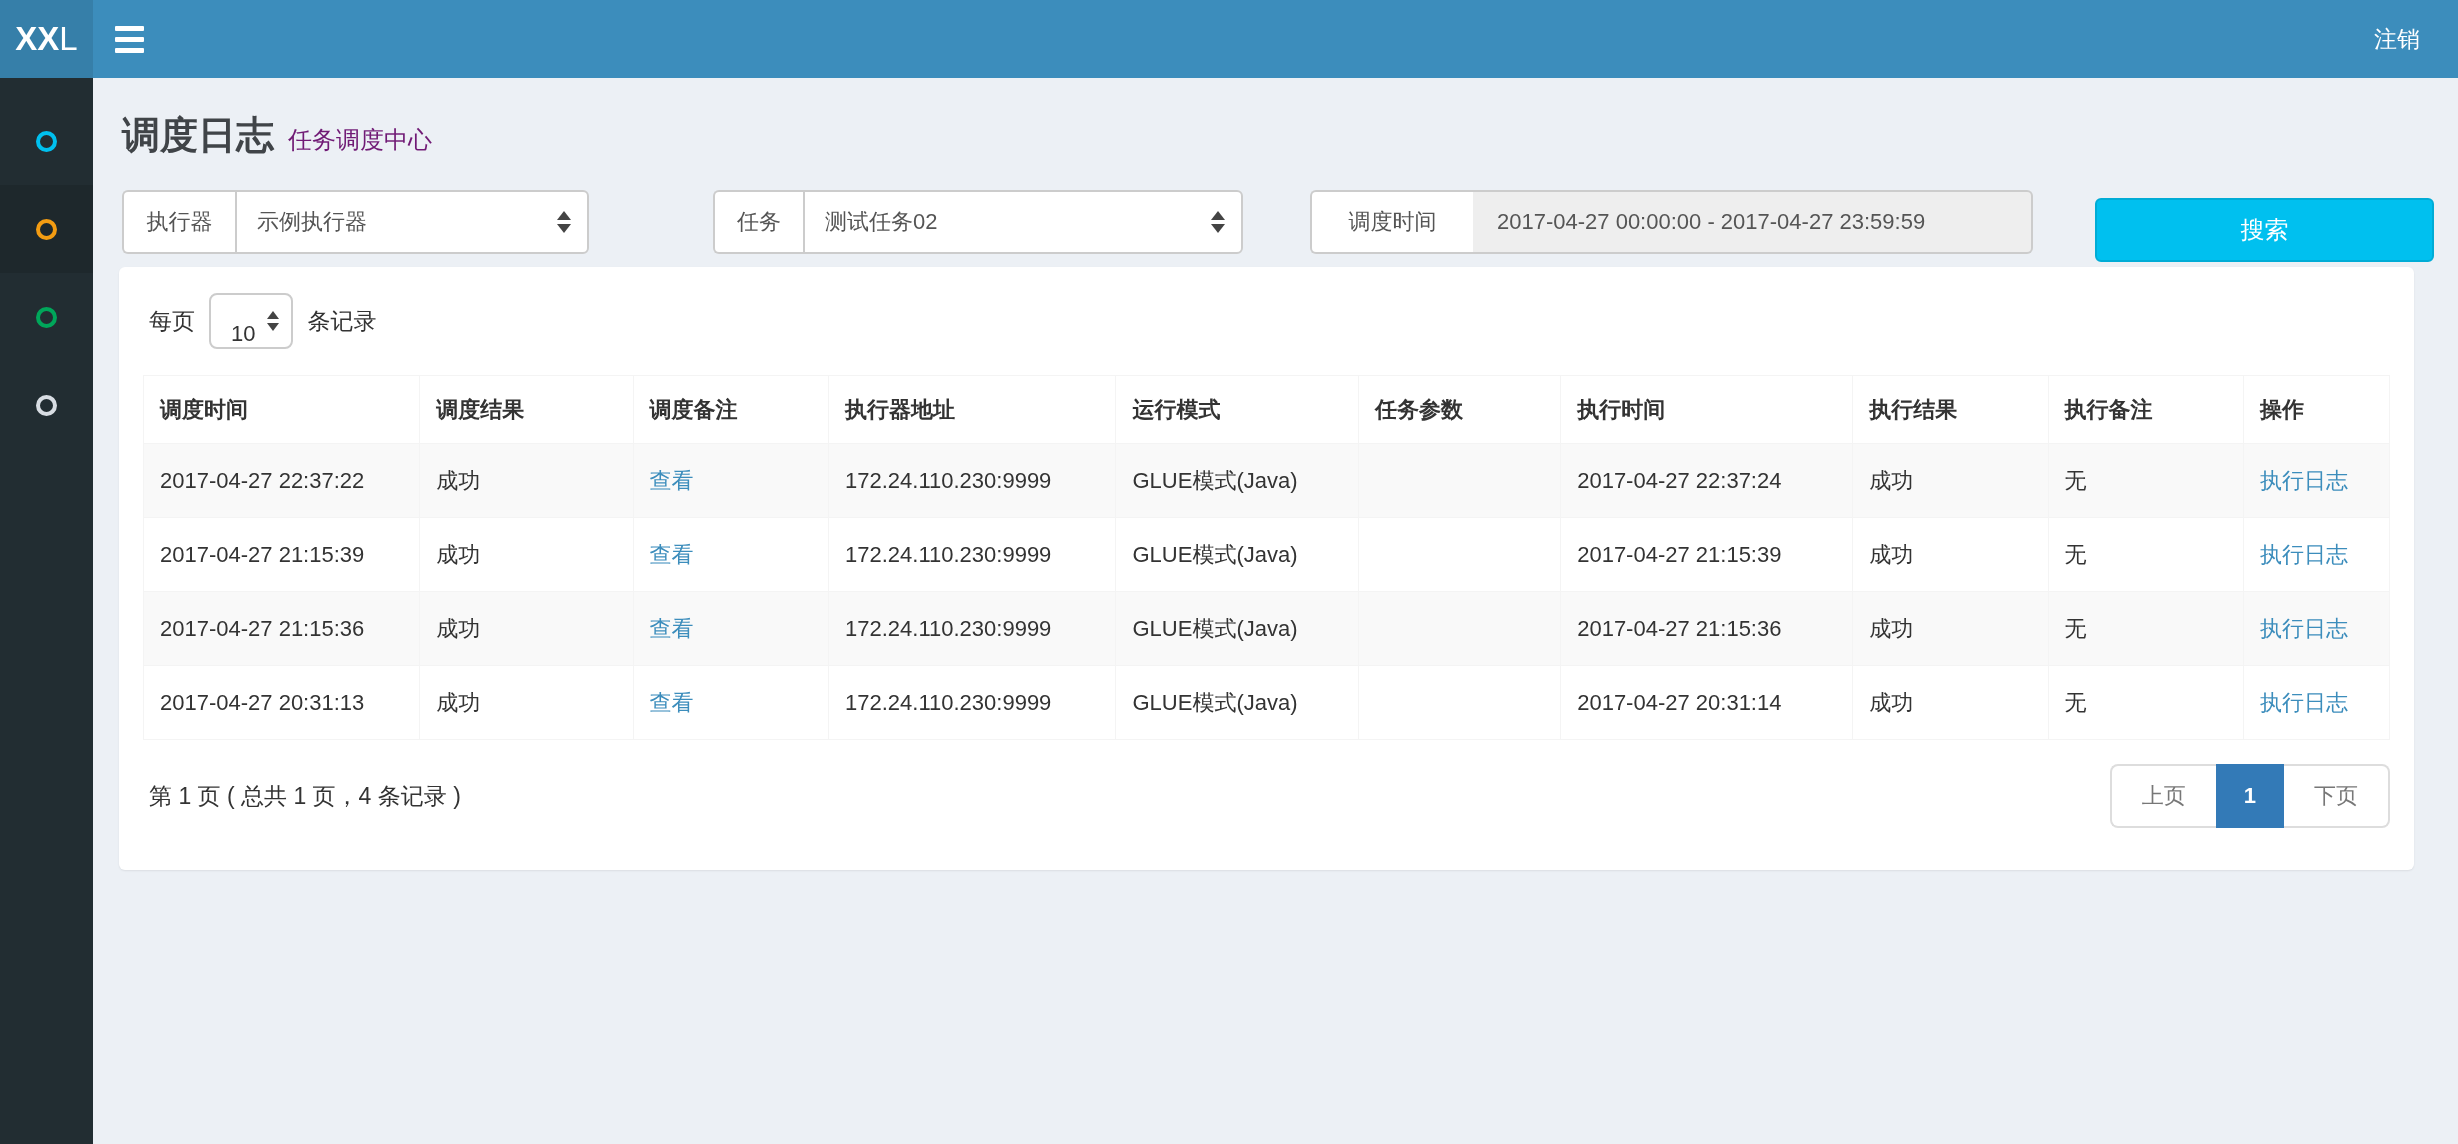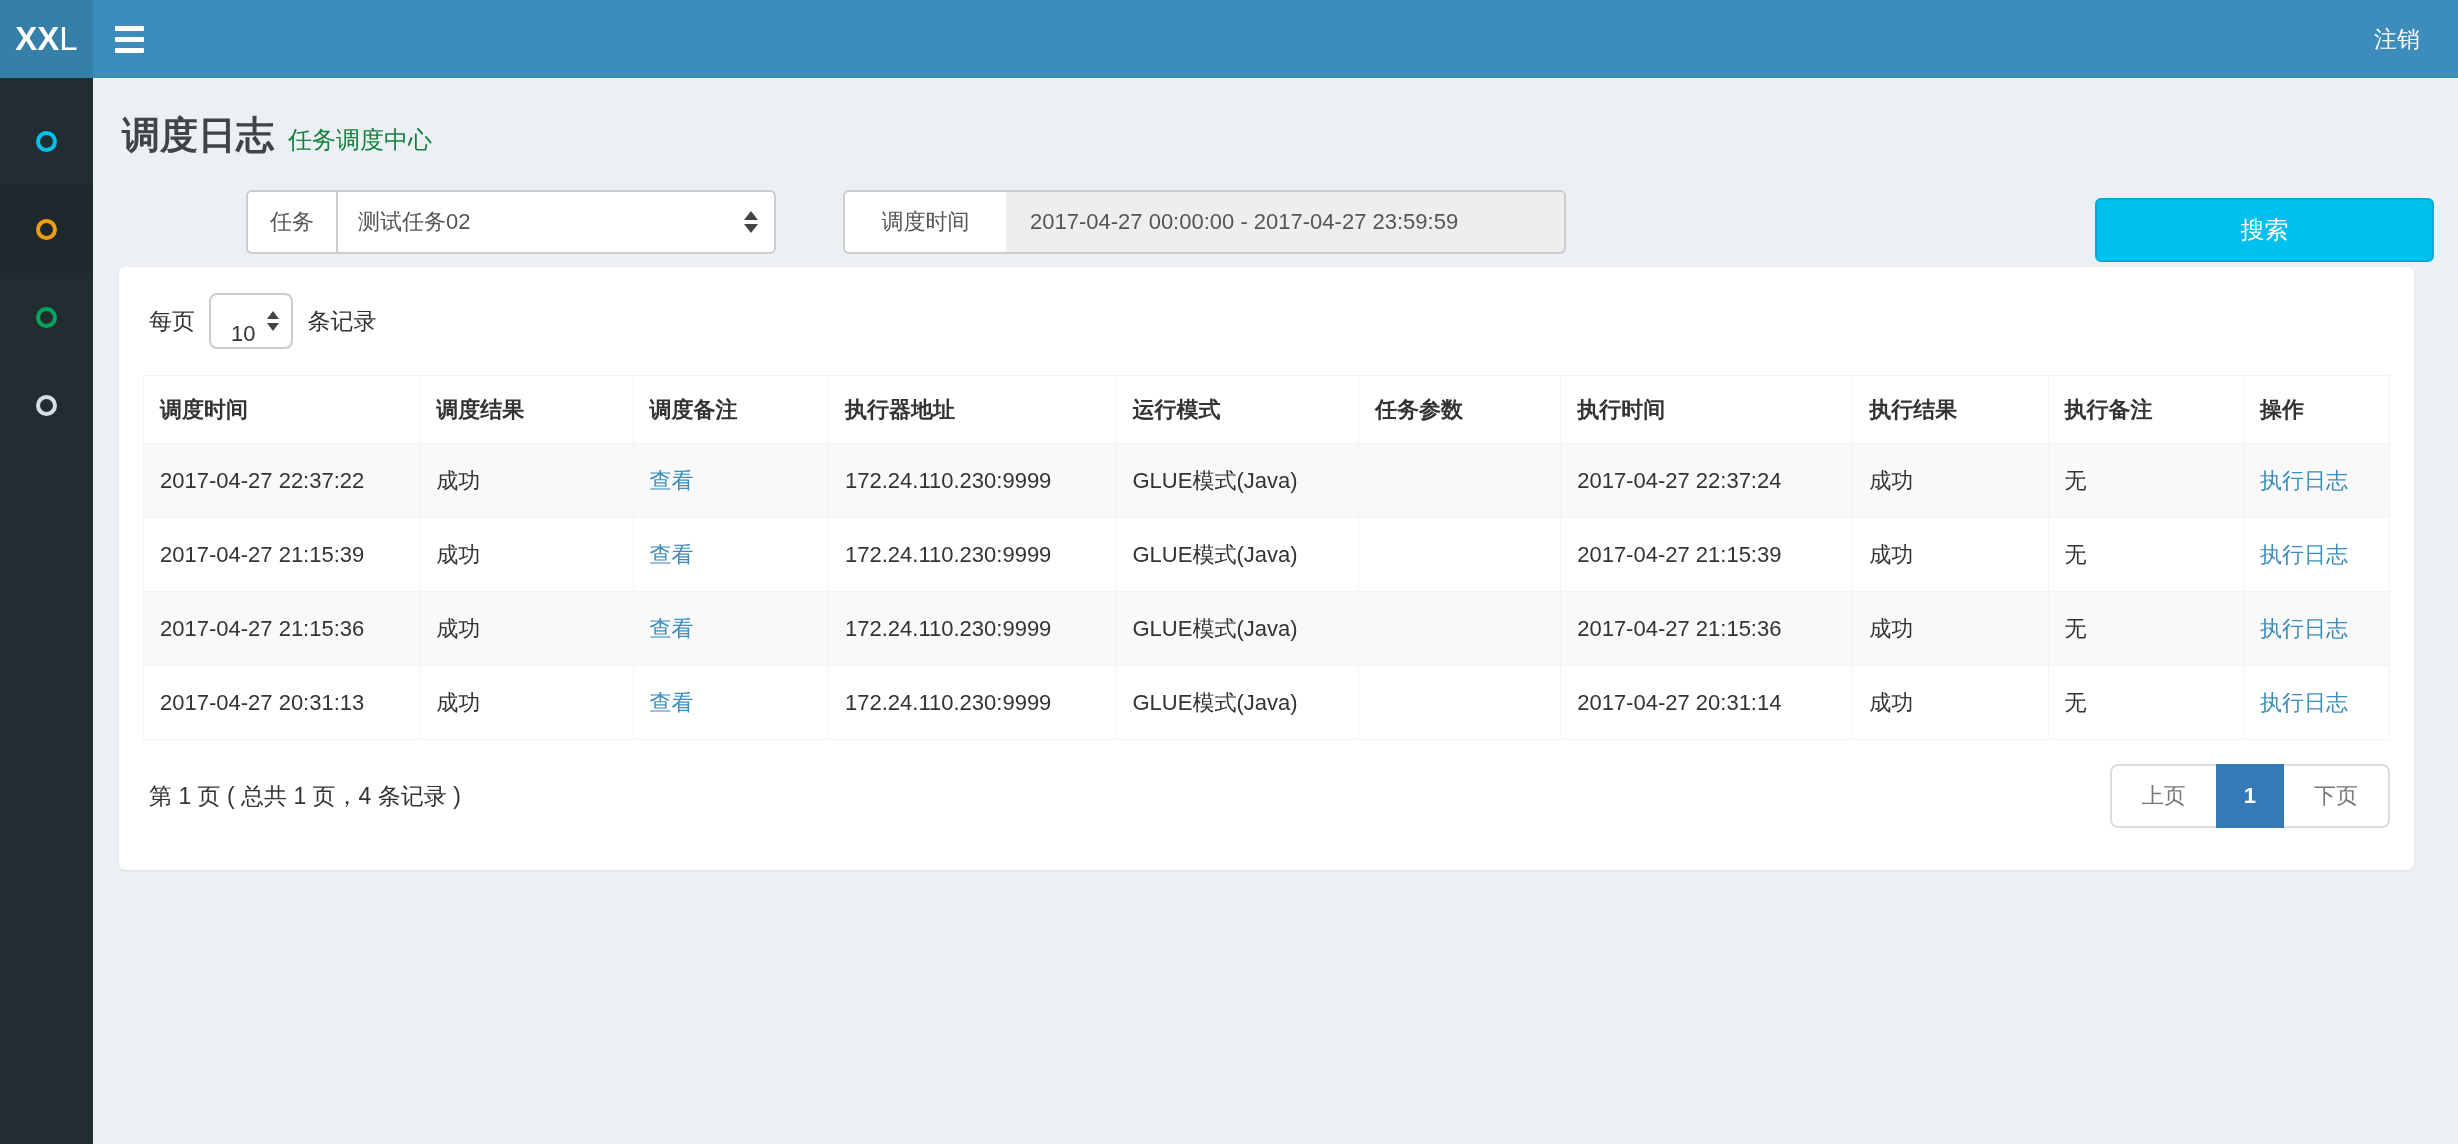--- a/index.html
+++ b/index.html
@@ -24,21 +24,21 @@
     background:#222d32; padding-top:19px; }
   .side-item { height:88px; display:flex; align-items:center; justify-content:center;
     cursor:pointer; }
   .side-item.active { background:#1e282c; }
   .ring { width:21px; height:21px; border-radius:50%; border:4px solid #fff; }
 
   
   .content { position:absolute; top:78px; left:93px; width:2365px; height:1066px; }
   .page-header { padding:32px 28px 0 29px; display:flex; align-items:baseline; }
   .page-title { font-size:38px; color:#404448; font-weight:600; }
-  .page-subtitle { font-size:24px; color:#15803d; margin-left:14px; font-weight:400; }
+  .page-subtitle { font-size:24px; color:#701a75; margin-left:14px; font-weight:400; }
 
   
   .filters { display:flex; align-items:center; padding:0 24px 0 29px; margin-top:29px; height:64px; }
   .igroup { display:flex; height:64px; }
   .iaddon { background:#fff; border:2px solid #ccc; border-right:none;
     border-radius:6px 0 0 6px; color:#555; font-size:22px; display:flex; align-items:center;
     justify-content:center; padding:0 22px; white-space:nowrap; }
   .iselect { position:relative; background:#fff; border:2px solid #ccc; border-radius:0 6px 6px 0;
     color:#555; font-size:22px; display:flex; align-items:center; padding:0 46px 0 20px;
     cursor:pointer; }
@@ -127,20 +127,30 @@
 </div>
 
 <div class="content">
 
   <div class="page-header">
     <span class="page-title">调度日志</span>
     <span class="page-subtitle">任务调度中心</span>
   </div>
 
   <div class="filters">
+    <div class="igroup" style="width:467px">
+      <div class="iaddon" style="width:113px">执行器</div>
+      <div class="iselect" style="flex:1">
+        <span>示例执行器</span>
+        <span class="arrows">
+            <i class="up"></i>
+            <i class="dn"></i>
+          </span>
+      </div>
+    </div>
 
     <div class="igroup" style="width:530px; margin-left:124px">
       <div class="iaddon" style="width:90px">任务</div>
       <div class="iselect" style="flex:1">
         <span>测试任务02</span>
         <span class="arrows">
             <i class="up"></i>
             <i class="dn"></i>
           </span>
       </div>

